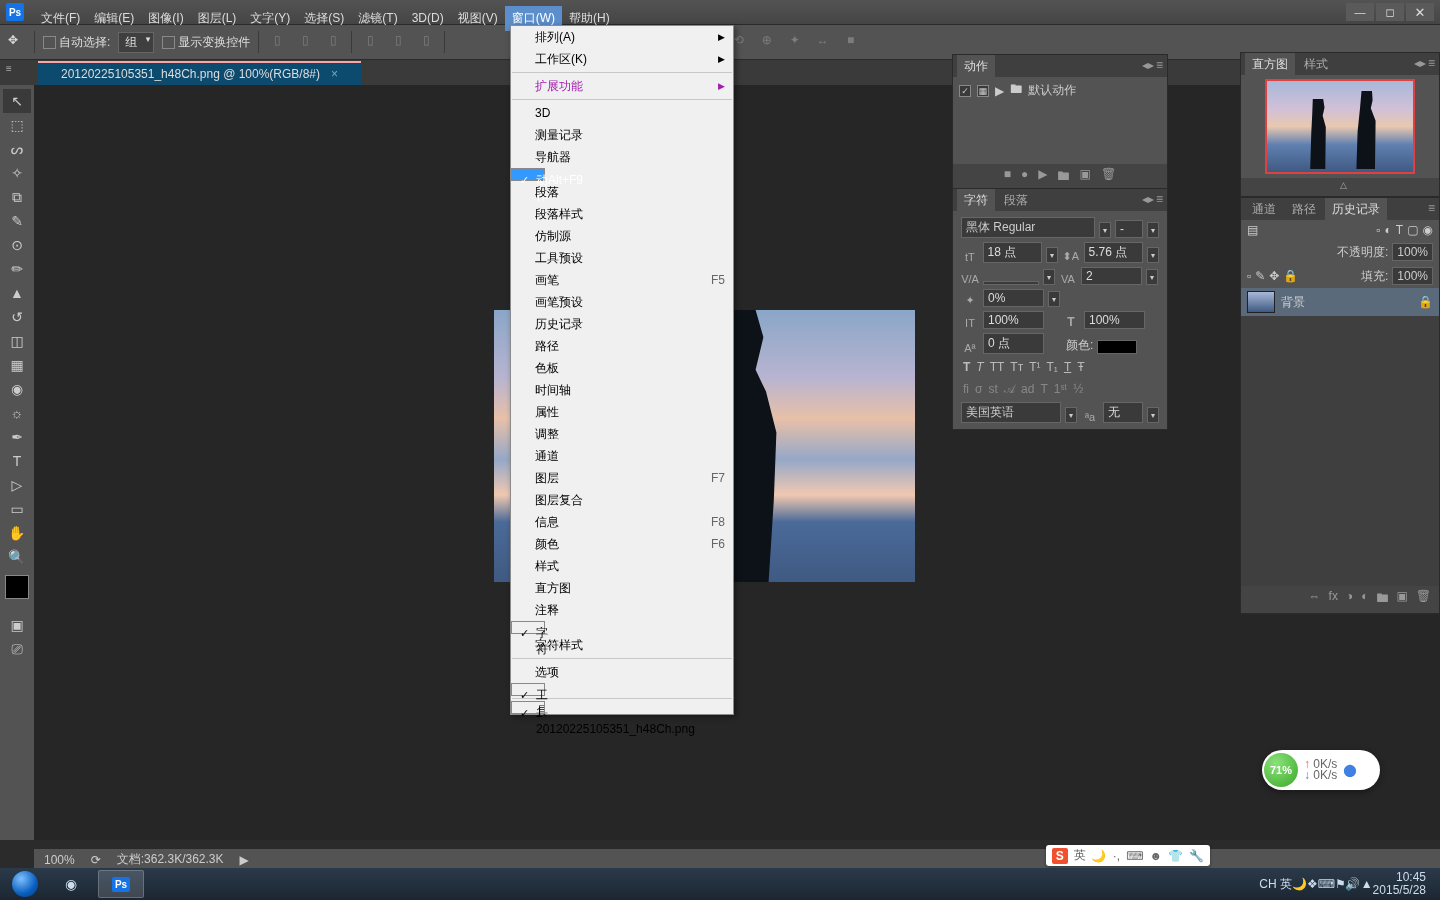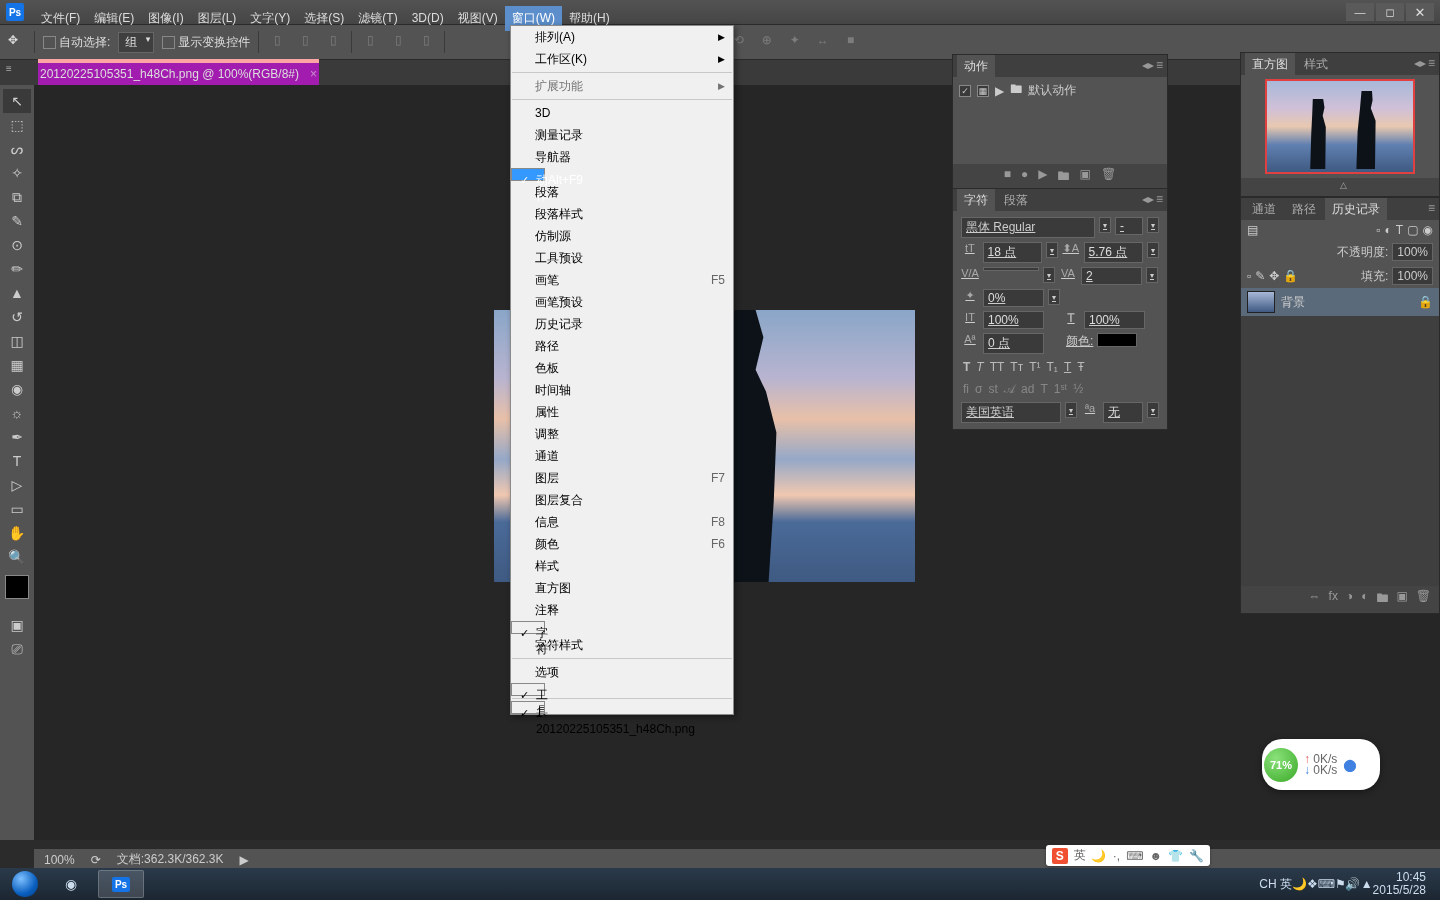--- a/index.html
+++ b/index.html
@@ -19,41 +19,41 @@
 .optbar { height:35px; background:#535353; border-bottom:1px solid #2a2a2a; display:flex; align-items:center; padding:0 8px; color:#ddd; gap:8px; }
 .optbar .ico { width:18px; height:18px; display:inline-block; }
 .chk { width:13px; height:13px; border:1px solid #888; display:inline-block; vertical-align:middle; margin-right:3px; }
 .sel { background:#3f3f3f; border:1px solid #666; padding:1px 16px 1px 6px; color:#ddd; position:relative; }
 .sel:after { content:"▾"; position:absolute; right:3px; top:1px; font-size:9px; }
 .optbar .sep { width:1px; height:22px; background:#3a3a3a; }
 .optbar .tinybtn { width:20px; height:18px; opacity:.4; color:#bbb; text-align:center; }
 
 
 .tabbar { height:25px; background:#3a3a3a; display:flex; align-items:flex-end; padding-left:38px; }
-.doc-tab { background:#a21caf; color:#ddd; padding:4px 2px; font-size:11px; border-top:4px solid #fca5a5; position:relative; }
+.doc-tab { background:#0c4a6e; color:#ddd; padding:4px 23px; font-size:11px; border-top:2px solid #fca5a5; position:relative; }
 .doc-tab .x { margin-left:8px; opacity:.6; }
 .tabbar .pin { position:absolute; left:6px; top:3px; color:#aaa; font-size:10px; }
 
 
 .main { position:absolute; top:85px; bottom:60px; left:0; right:0; display:flex; }
 .toolbox { width:34px; background:#535353; display:flex; flex-direction:column; align-items:center; padding-top:4px; gap:0; }
 .toolbox .tool { width:28px; height:24px; color:#ccc; display:flex; align-items:center; justify-content:center; font-size:14px; position:relative; }
 .toolbox .tool.active { background:#3a3a3a; }
 .toolbox .swatch { width:24px; height:24px; border:1px solid #888; background:#000; margin-top:6px; position:relative; }
 .toolbox .swatch:before { content:""; position:absolute; right:-6px; bottom:-6px; width:20px; height:20px; background:#fff; border:1px solid #888; z-index:-1; }
 .canvas-area { flex:1; background:#262626; position:relative; overflow:hidden; }
 .canvas-img { position:absolute; left:460px; top:225px; width:421px; height:272px; background:linear-gradient(180deg,#8aa6c8 0%,#b8b4d0 25%,#e8c0a8 40%,#95a8c8 55%,#f0c8b0 68%,#4a6a98 78%,#3f5a82 100%); }
 .silhouette { position:absolute; right:110px; top:0; width:130px; height:272px; background:#0c1218; clip-path:polygon(40% 0,62% 0,68% 10%,62% 22%,70% 30%,78% 45%,76% 70%,72% 100%,30% 100%,32% 60%,28% 40%,36% 20%); }
 
 
 .dropdown { position:absolute; left:510px; top:25px; width:224px; background:#f0f0f0; border:1px solid #8a8a8a; box-shadow:2px 2px 6px rgba(0,0,0,.4); z-index:100; color:#000; }
 .dropdown .row { padding:3px 8px 3px 24px; display:flex; justify-content:space-between; position:relative; line-height:16px; }
 .dropdown .row.sub:after { content:"▶"; position:absolute; right:8px; font-size:9px; }
 .dropdown .row.chk:before { content:"✓"; position:absolute; left:8px; font-size:11px; }
-.dropdown .row.disabled { color:#737373; }
+.dropdown .row.disabled { color:#a21caf; }
 .dropdown .row.hl { background:#3399ff; color:#fff; }
 .dropdown hr { border:none; border-top:1px solid #c8c8c8; margin:2px 1px; }
 .dropdown .sc { color:#666; }
 .dropdown .row.hl .sc { color:#fff; }
 
 
 .panels { position:absolute; right:0; top:52px; bottom:52px; display:flex; }
 .panel-col { display:flex; flex-direction:column; }
 .panel { background:#535353; border:1px solid #2a2a2a; color:#ccc; font-size:11px; margin-bottom:2px; }
 .panel-tabs { background:#3f3f3f; height:22px; display:flex; align-items:center; padding:0 4px; gap:2px; position:relative; }
@@ -71,21 +71,21 @@
 
 .nav-panel { width:200px; }
 .nav-thumb { width:150px; height:95px; margin:4px auto; border:2px solid #e04040; background:linear-gradient(180deg,#a8b8d8 0%,#d0c0d8 30%,#e8c8b0 50%,#6080b0 70%,#3f5a82 100%); position:relative; }
 .nav-thumb .p1 { position:absolute; left:38px; top:18px; width:26px; height:70px; background:#0c1218; clip-path:polygon(30% 0,70% 0,75% 12%,68% 24%,80% 40%,78% 100%,20% 100%,24% 50%,28% 20%); }
 .nav-thumb .p2 { position:absolute; right:32px; top:10px; width:30px; height:78px; background:#0c1218; clip-path:polygon(35% 0,70% 0,72% 12%,66% 22%,82% 38%,80% 100%,18% 100%,22% 52%,30% 22%); }
 .nav-slider { height:18px; background:#444; position:relative; }
 .nav-slider:before { content:"△"; position:absolute; left:50%; top:2px; color:#aaa; font-size:9px; }
 
 
 .char-panel { width:216px; position:absolute; left:952px; top:188px; }
-.char-panel .field-row { display:flex; align-items:flex-start; gap:4px; padding:2px 4px;text-decoration:underline; }
+.char-panel .field-row { display:flex; align-items:flex-end; gap:4px; padding:2px 4px; }
 .char-panel .num { background:#3a3a3a; border:1px solid #666; padding:1px 4px; width:61px; color:#ddd; display:inline-block; }
 .char-panel .dd { width:12px; height:16px; background:#3a3a3a; border:1px solid #666; display:inline-flex; align-items:center; justify-content:center; font-size:8px; }
 .char-panel .lbl { width:18px; text-align:center; color:#aaa; font-size:11px; }
 .char-panel .style-row { display:flex; gap:6px; padding:4px 6px; color:#bbb; font-size:12px; }
 .char-panel .color-sw { width:40px; height:14px; background:#000; border:1px solid #666; display:inline-block; }
 .char-panel .lang { background:#3a3a3a; border:1px solid #666; padding:1px 4px; flex:1; }
 
 
 .rcol { width:200px; margin-left:4px; }
 .rcol .panel { margin-bottom:0; }
@@ -103,21 +103,21 @@
 
 .taskbar { position:absolute; left:0; right:0; bottom:0; height:32px; background:linear-gradient(#2a3a4a,#1c2632); display:flex; align-items:center; padding:0 6px; }
 .taskbar .start { width:38px; height:28px; border-radius:4px; display:flex; align-items:center; justify-content:center; }
 .taskbar .start .orb { width:26px; height:26px; border-radius:50%; background:radial-gradient(circle at 35% 30%,#7ec0ff,#0a5fbf 60%,#043a7a); }
 .taskbar .tb-item { width:46px; height:28px; margin-left:4px; border-radius:2px; display:flex; align-items:center; justify-content:center; color:#cde; font-size:14px; }
 .taskbar .tb-item.active { background:rgba(255,255,255,.15); box-shadow:inset 0 0 0 1px rgba(255,255,255,.2); }
 .taskbar .tray { margin-left:auto; display:flex; align-items:center; color:#cde; font-size:11px; padding-right:8px; }
 .taskbar .clock { text-align:right; line-height:13px; font-size:11px; }
 
 
-.float-widget { position:absolute; right:60px; bottom:110px; width:118px; height:51px; background:#fff; border-radius:20px; display:flex; align-items:center; padding:2px 8px 2px 2px; box-shadow:0 2px 6px rgba(0,0,0,.4); gap:6px; }
+.float-widget { position:absolute; right:60px; bottom:110px; width:118px; height:40px; background:#fff; border-radius:20px; display:flex; align-items:center; padding:2px 8px 2px 2px; box-shadow:0 2px 6px rgba(0,0,0,.4); gap:6px; }
 .float-widget .circ { width:34px; height:34px; border-radius:50%; background:radial-gradient(circle at 35% 30%,#8ae27a,#3aa828); color:#fff; display:flex; align-items:center; justify-content:center; font-size:11px; font-weight:bold; }
 .float-widget .stats { font-size:9px; color:#666; line-height:11px; }
 .float-widget .stats .up:before { content:"↑ "; color:#e06060; }
 .float-widget .stats .dn:before { content:"↓ "; color:#4080e0; }
 </style>
 </head>
 <body>
 
 <div class="menubar">
   <span class="ps-logo">Ps</span>

